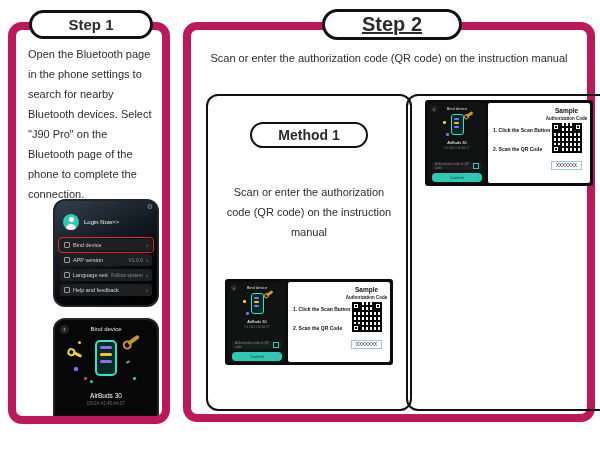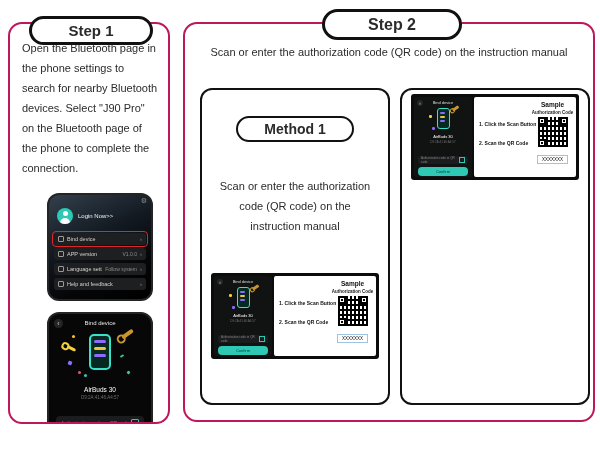--- a/index.html
+++ b/index.html
@@ -1,32 +1,32 @@
 <!DOCTYPE html>
 <html><head>
 <meta charset="utf-8">
 <style>
   html,body{margin:0;padding:0;background:#fff;}
   .page{position:relative;width:600px;height:450px;background:#fff;overflow:hidden;
         font-family:"Liberation Sans",sans-serif;color:#2b2b2b;}
 
   
-  .stepbox{position:absolute;border:2px solid #be185d;border-radius:14px;background:#fff;box-sizing:border-box;}
+  .stepbox{position:absolute;border:8px solid #be185d;border-radius:14px;background:#fff;box-sizing:border-box;}
   .step1-box{left:8px;top:22px;width:162px;height:402px;overflow:hidden;}
   .step2-box{left:183px;top:22px;width:412px;height:400px;}
   .pill{position:absolute;background:#fff;border:3px solid #111;border-radius:999px;
         display:flex;align-items:center;justify-content:center;font-weight:bold;z-index:5;}
-  .pill-s1{left:29px;top:10px;width:118px;height:23px;font-size:15px;margin-top:6px;}
-  .pill-s2{left:322px;top:9px;width:134px;height:25px;font-size:16px;}
+  .pill-s1{left:29px;top:10px;width:118px;height:23px;font-size:15px;}
+  .pill-s2{left:322px;top:9px;width:134px;height:25px;font-size:20px;text-decoration:underline;}
 
   .s1-desc{margin:0;padding:14px 8px 0 12px;font-size:11px;line-height:20px;}
   .s2-desc{position:absolute;left:0;right:0;top:22px;text-align:center;font-size:11px;}
 
   
-  .method{position:absolute;top:64px;width:190px;height:317px;border:2px solid #111;
+  .method{position:absolute;top:64px;width:206px;height:317px;border:2px solid #111;
           border-radius:12px;box-sizing:border-box;}
   .m1{left:15px;} .m2{left:215px;}
   .mpill{width:114px;height:22px;margin:26px auto 0;border:2.5px solid #111;border-radius:999px;
          display:flex;align-items:center;justify-content:center;font-weight:bold;font-size:14px;background:#fff;}
   .mtext{height:127px;display:flex;align-items:center;justify-content:center;
          text-align:center;font-size:11px;line-height:20px;padding:0 13px;}
 
   
   .phone{position:absolute;left:37px;width:106px;background:#000;border:2px solid #242424;
          border-radius:12px;box-sizing:border-box;overflow:hidden;}

